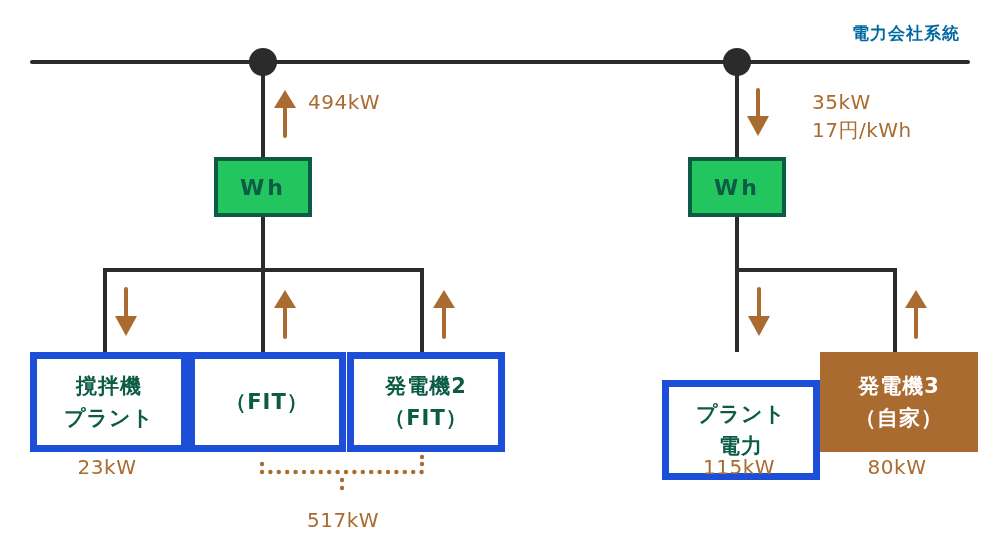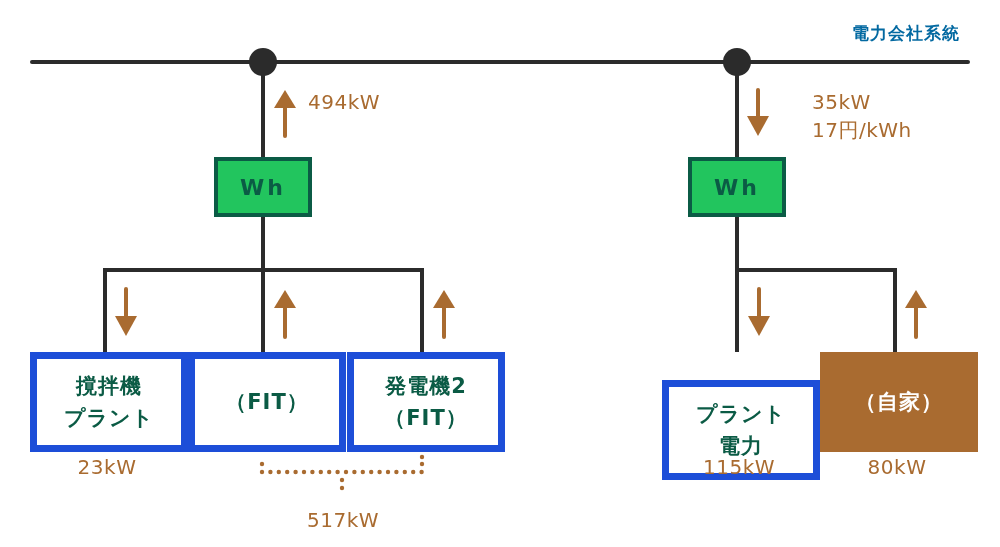--- a/index.html
+++ b/index.html
@@ -117,19 +117,20 @@
 </div>
 <div class="box" style="left:347px; top:352px;">
   <span>発電機2</span>
   <span>（FIT）</span>
 </div>
 <div class="box" style="left:662px; top:352px;margin-top:28px;">
   <span>プラント</span>
   <span>電力</span>
 </div>
 <div class="box own" style="left:820px; top:352px;">
+  <span>発電機3</span>
   <span>（自家）</span>
 </div>
 
 <div class="val" style="left:30px; top:455px;">23kW</div>
 <div class="val" style="left:662px; top:455px;">115kW</div>
 <div class="val" style="left:820px; top:455px;">80kW</div>
 <div class="val" style="left:266px; top:508px;">517kW</div>
 
 </body></html>

